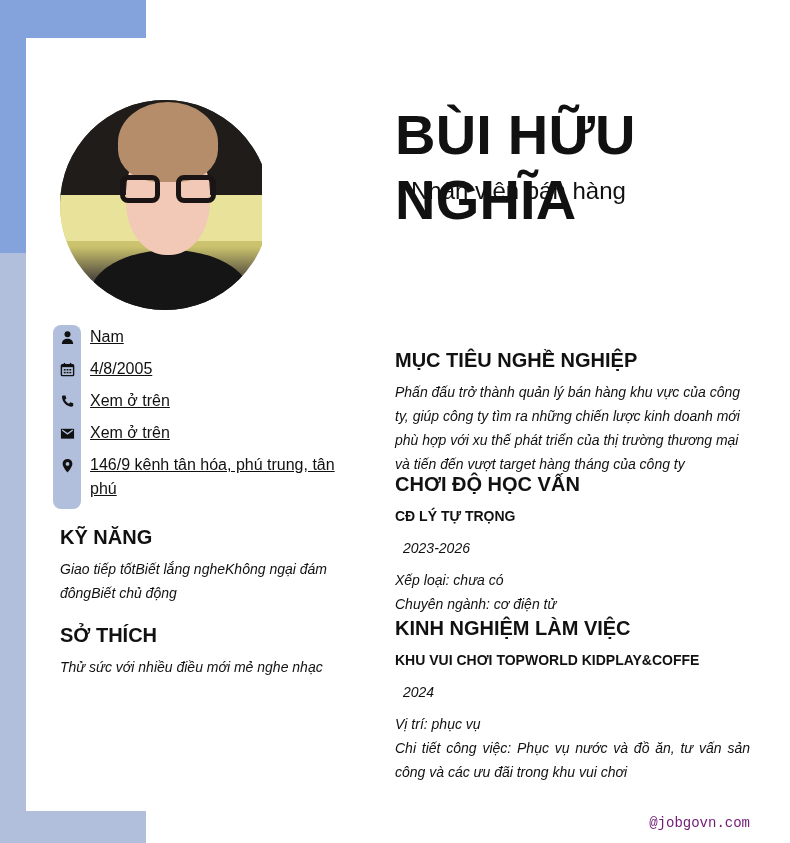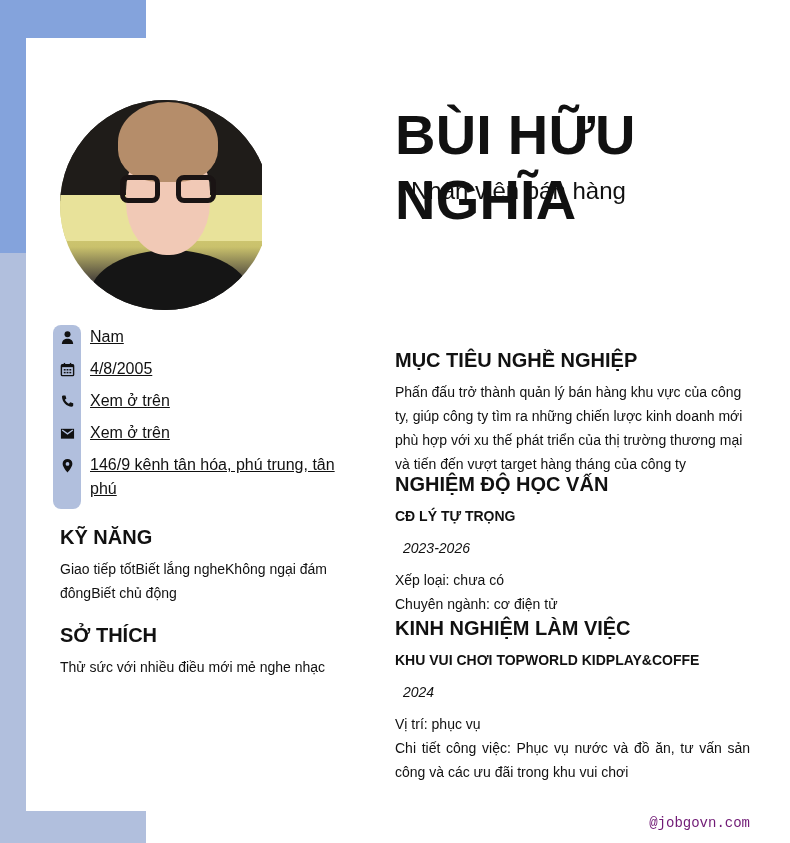--- a/index.html
+++ b/index.html
@@ -44,21 +44,21 @@
     position: absolute; left: 53px; top: 325px; width: 28px; height: 184px;
     border-radius: 8px; background: #b1bfdd;
   }
   .contact-list { position: absolute; left: 53px; top: 325px; width: 290px; text-decoration: underline; }
   .contact-item { display: flex; align-items: flex-start; min-height: 32px; }
   .contact-icon { width: 28px; height: 24px; display: flex; align-items: center; justify-content: center; flex-shrink: 0; }
   .contact-icon svg { width: 15px; height: 15px; }
   .contact-text { margin-left: 9px; font-size: 16px; line-height: 24px; color: #111; }
 
   .section-title { font-size: 20px; font-weight: bold; margin: 0; }
-  .small-text { font-size: 14px; line-height: 24px; color: #111; margin: 0; }
+  .small-text { font-size: 14px; line-height: 24px; color: #111; margin: 0; font-style: italic; }
 
   .skills { position: absolute; left: 60px; top: 526px; width: 280px; }
   .hobbies { position: absolute; left: 60px; top: 624px; width: 280px; }
   .skills .section-title, .hobbies .section-title { margin-bottom: 8px; }
 
   .right-col { position: absolute; left: 395px; width: 355px; }
   .objective { top: 327px; margin-top: 22px; }
   .education { top: 473px; }
   .experience { top: 617px; }
   .right-col .section-title { margin-bottom: 8px; }
@@ -160,21 +160,21 @@
   <h3 class="section-title">SỞ THÍCH</h3>
   <p class="small-text">Thử sức với nhiều điều mới mẻ nghe nhạc</p>
 </div>
 
 <div class="right-col objective">
   <h3 class="section-title">MỤC TIÊU NGHỀ NGHIỆP</h3>
   <p class="small-text">Phấn đấu trở thành quản lý bán hàng khu vực của công ty, giúp công ty tìm ra những chiến lược kinh doanh mới phù hợp với xu thế phát triển của thị trường thương mại và tiến đến vượt target hàng tháng của công ty</p>
 </div>
 
 <div class="right-col education">
-  <h3 class="section-title">NGHIỆM ĐỘ HỌC VẤN</h3>
+  <h3 class="section-title">CHƠI ĐỘ HỌC VẤN</h3>
   <div>
     <p class="entry-name">CĐ LÝ TỰ TRỌNG</p>
     <p class="entry-date">2023-2026</p>
     <p class="small-text">Xếp loại: chưa có</p>
     <p class="small-text">Chuyên ngành: cơ điện tử</p>
   </div>
 </div>
 
 <div class="right-col experience">
   <h3 class="section-title">KINH NGHIỆM LÀM VIỆC</h3>

